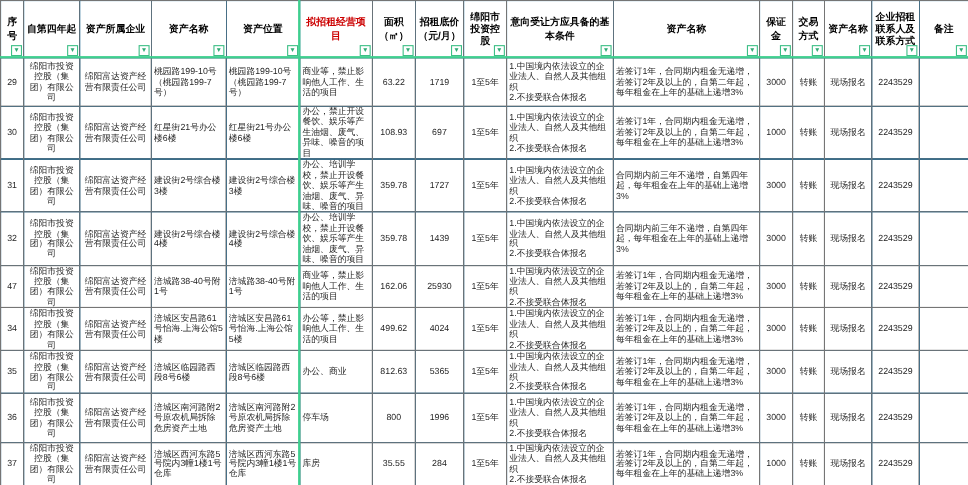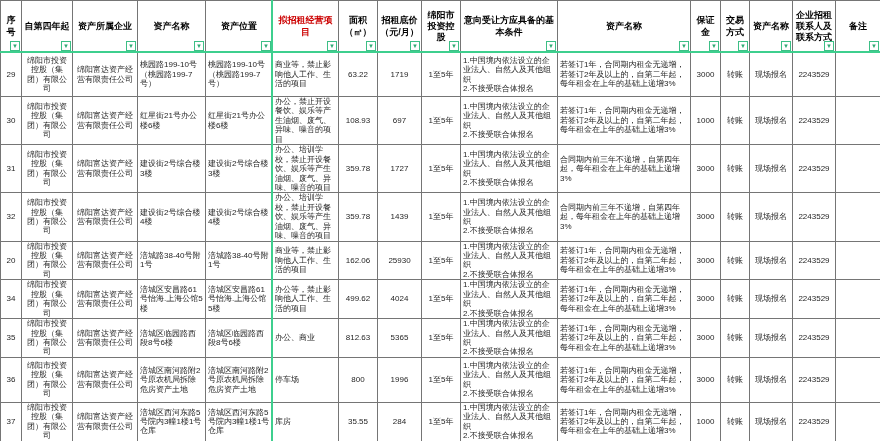--- a/index.html
+++ b/index.html
@@ -178,21 +178,21 @@
           <td class="l">1.中国境内依法设立的企业法人、自然人及其他组织
 2.不接受联合体报名</td>
           <td class="l">合同期内前三年不递增，自第四年起，每年租金在上年的基础上递增3%</td>
           <td class="c">3000</td>
           <td class="c">转账</td>
           <td class="c">现场报名</td>
           <td class="c">2243529</td>
           <td class="c"></td>
         </tr>
         <tr style="height: 37px;">
-          <td class="c">20</td>
+          <td class="c">47</td>
           <td class="c">绵阳市投资控股（集团）有限公司</td>
           <td class="c">绵阳富达资产经营有限责任公司</td>
           <td class="l">涪城路38-40号附1号</td>
           <td class="l">涪城路38-40号附1号</td>
           <td class="l">商业等，禁止影响他人工作、生活的项目</td>
           <td class="c">162.06</td>
           <td class="c">25930</td>
           <td class="c">1至5年</td>
           <td class="l">1.中国境内依法设立的企业法人、自然人及其他组织
 2.不接受联合体报名</td>

